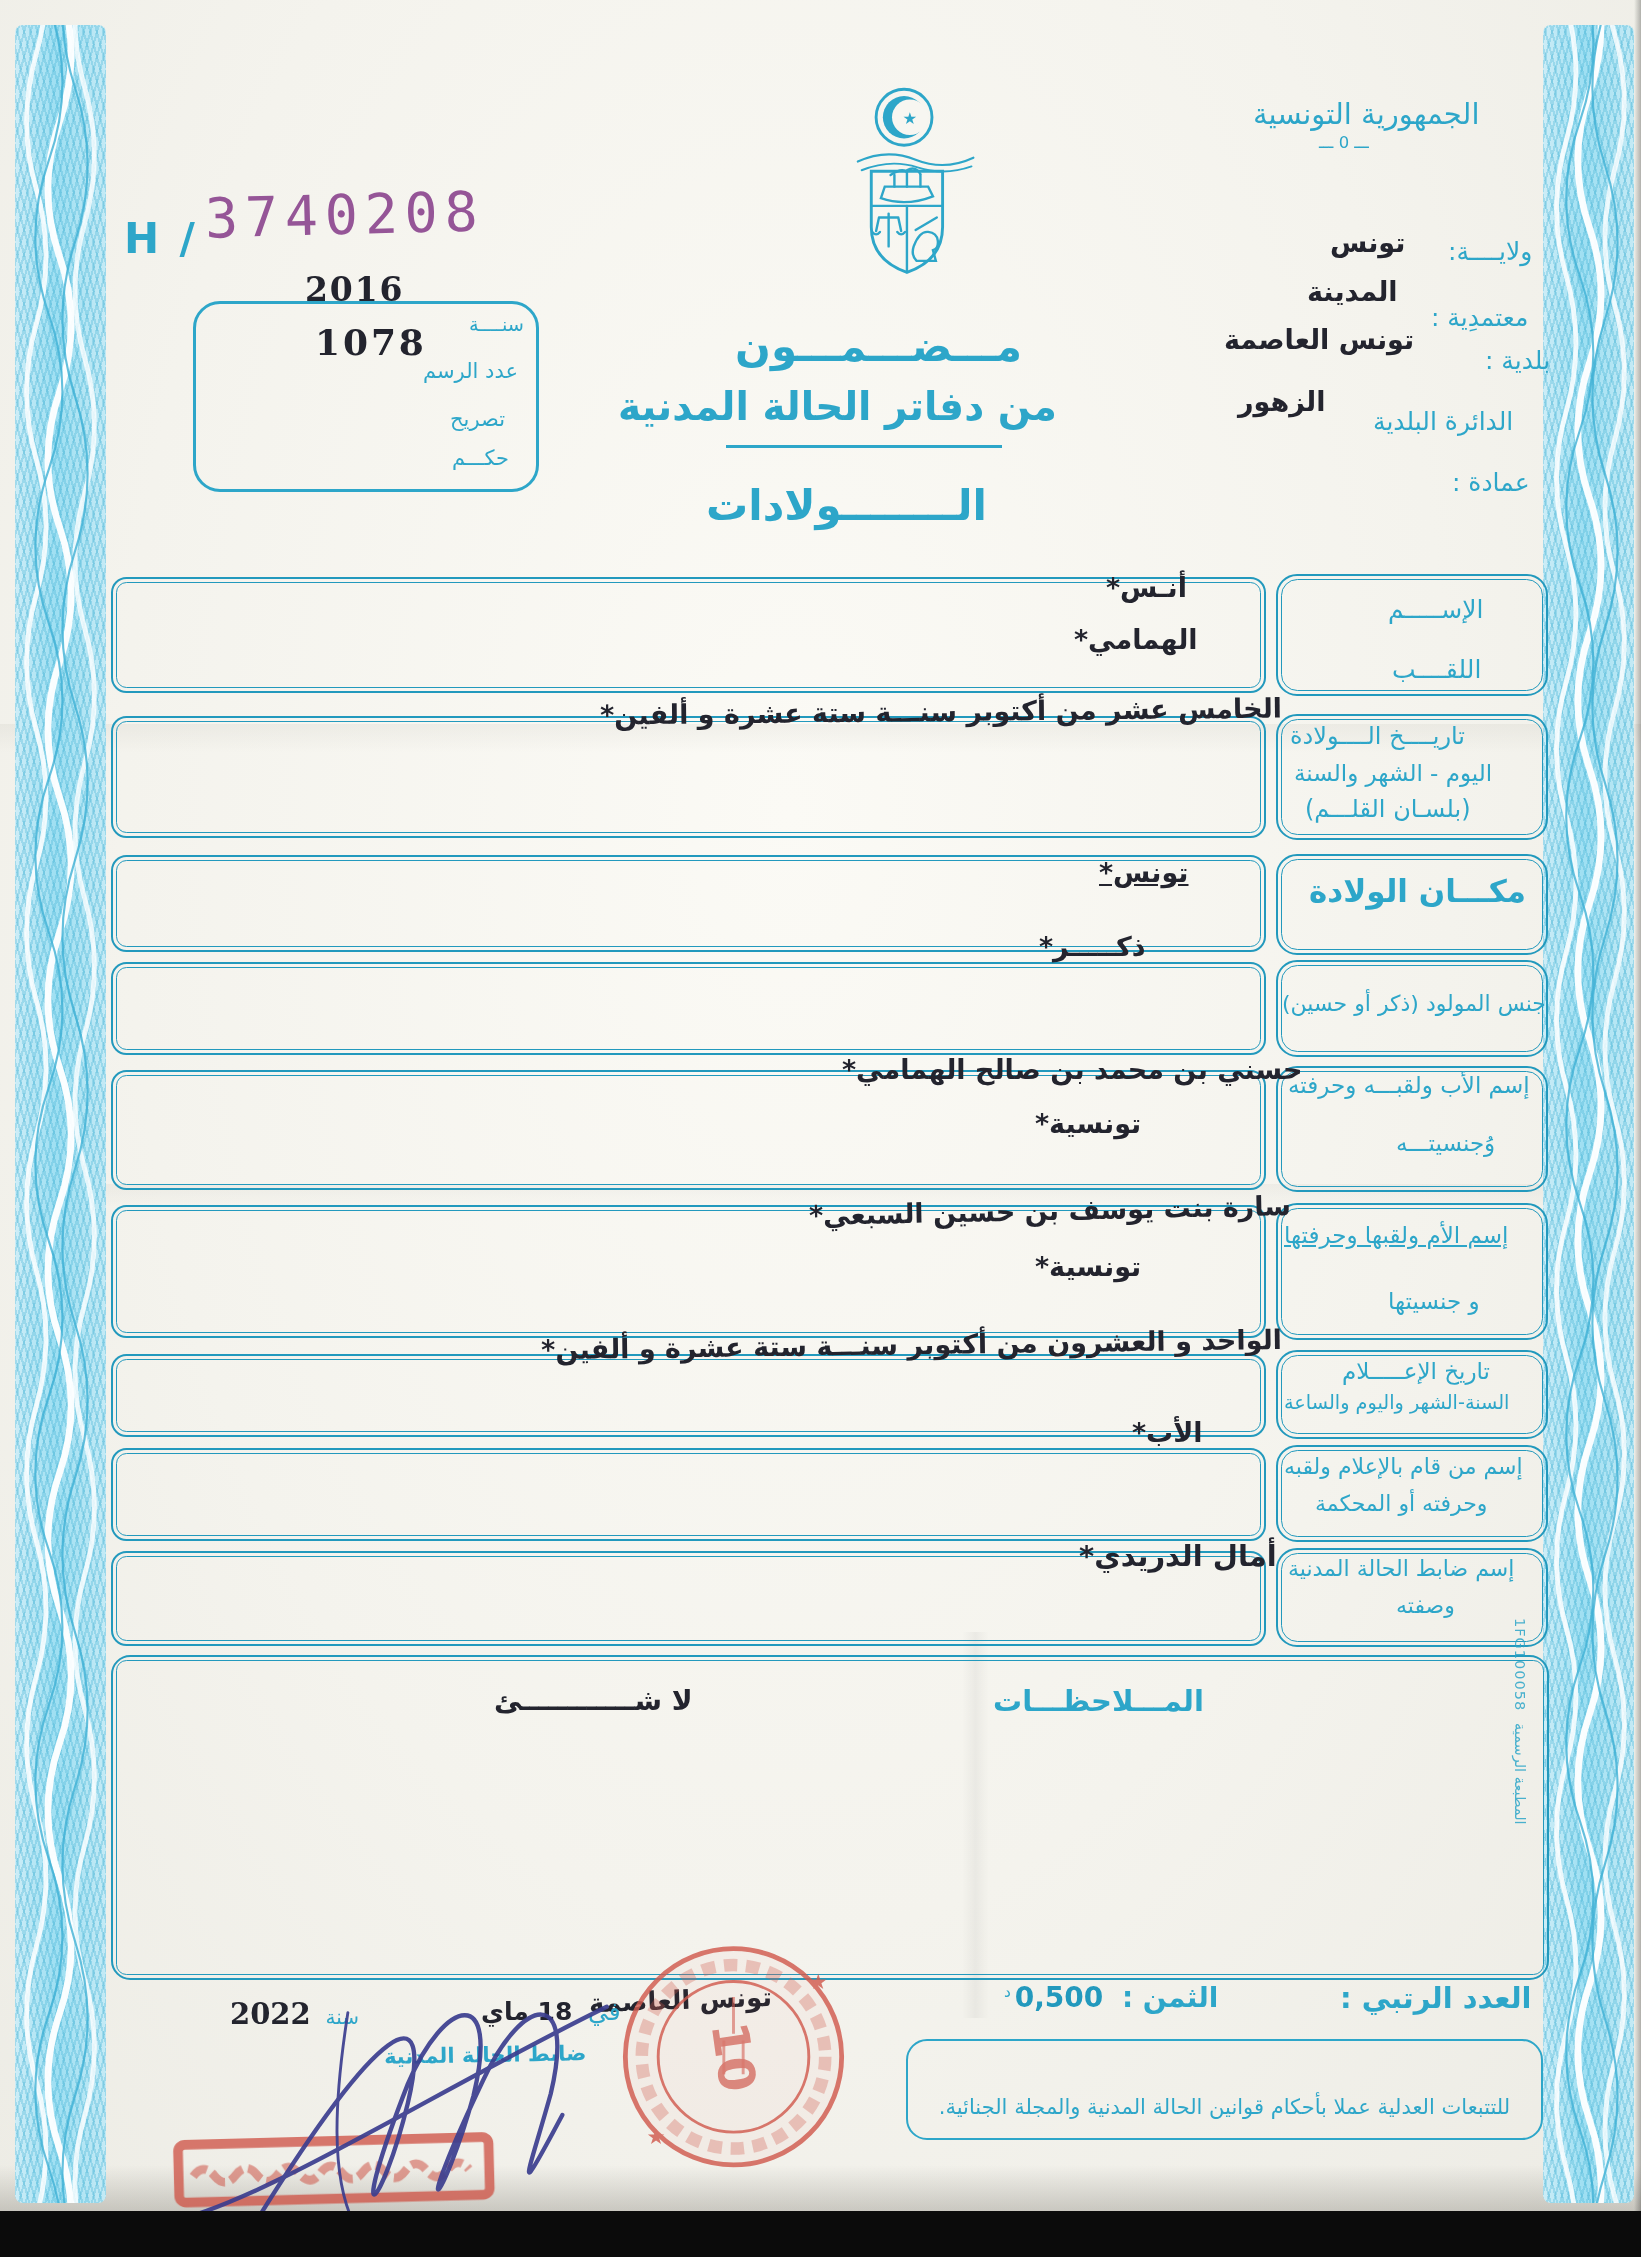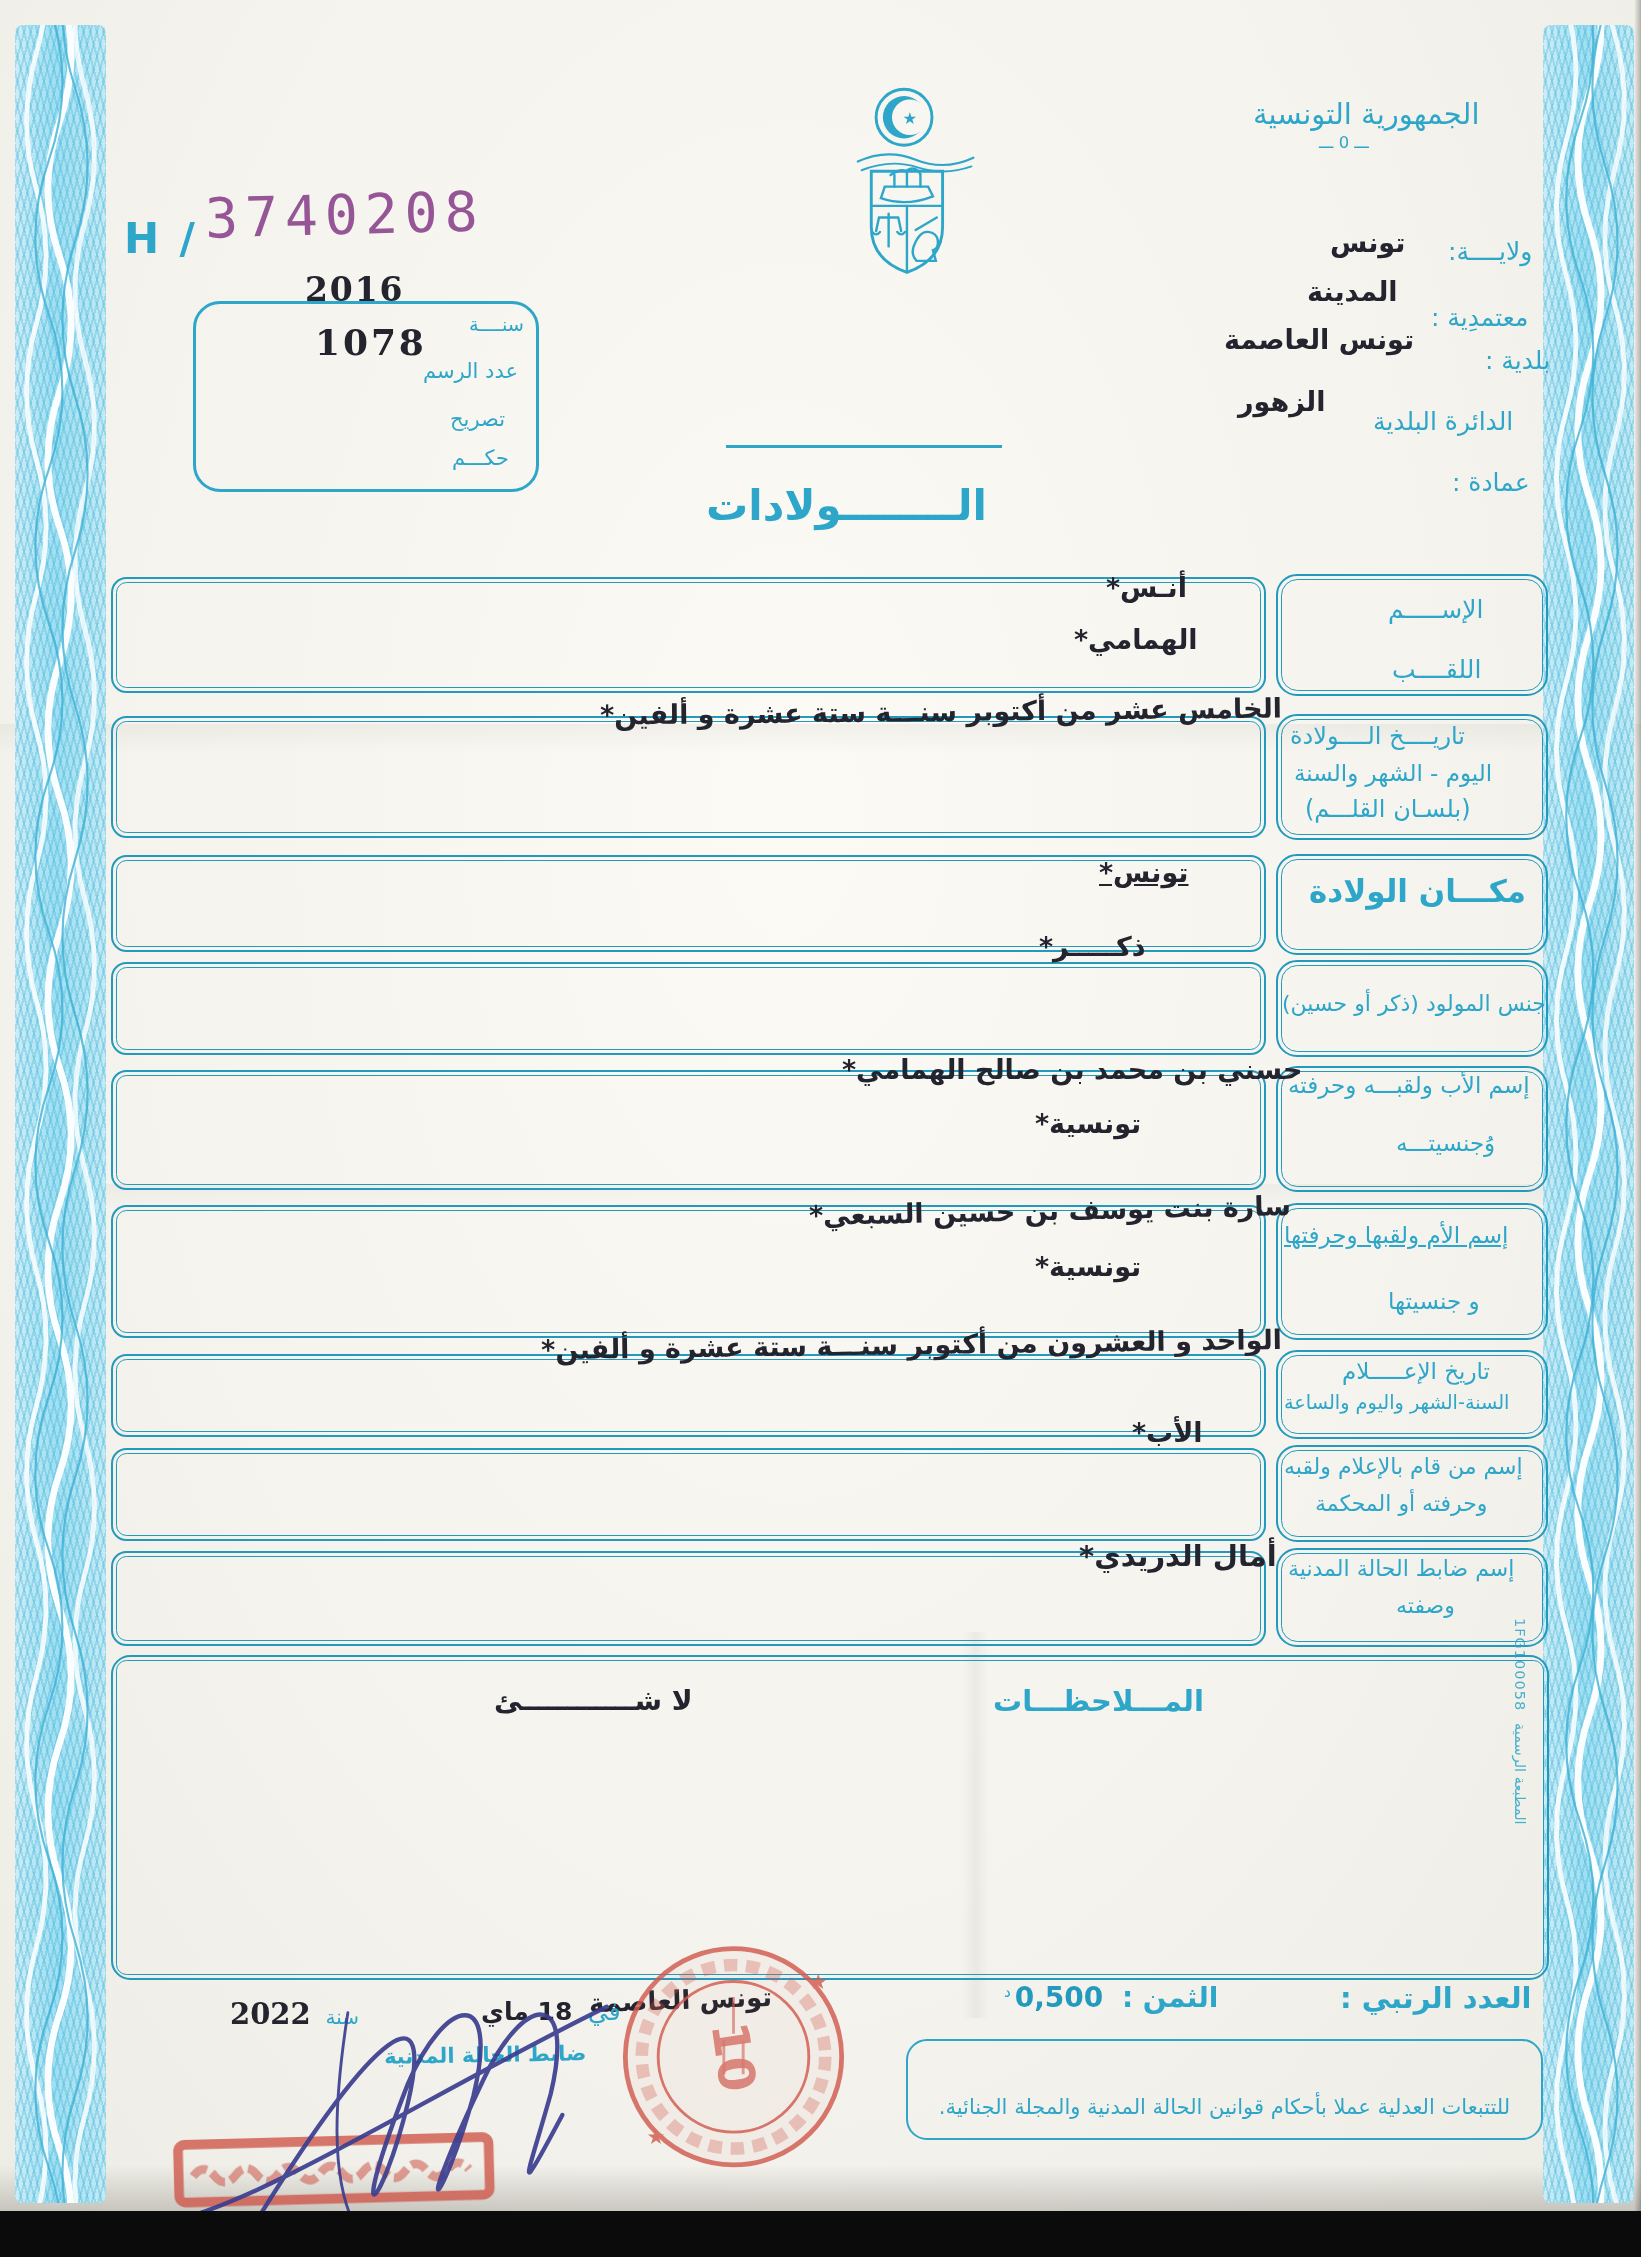--- a/index.html
+++ b/index.html
@@ -112,20 +112,22 @@
   <div class="abs" style="left:205px;top:183px;font-size:55px;color:var(--purple);font-family:'DejaVu Sans Mono',monospace;letter-spacing:6.8px;transform:rotate(-1.5deg);opacity:.92;">3740208</div>
   <div class="ink serifnum" style="left:305px;top:270px;font-size:33px;letter-spacing:1.9px;">2016</div>
   <div class="ink serifnum" style="left:315px;top:321px;font-size:36px;letter-spacing:2.9px;">1078</div>
 
   <div class="regbox"></div>
   <div class="t" style="left:469px;top:313px;font-size:19.3px;">سنــــة</div>
   <div class="t" style="left:423px;top:359px;font-size:21px;">عدد الرسم</div>
   <div class="t" style="left:450px;top:407px;font-size:21px;">تصريح</div>
   <div class="t" style="left:452px;top:446px;font-size:21px;">حكـــم</div>
 
+  <div class="t" style="left:703px;top:322px;width:351px;text-align:center;font-size:42px;font-weight:700;">مـــضـــمـــون</div>
+  <div class="t" style="left:623px;top:384px;width:434px;text-align:center;font-size:39px;font-weight:700;">من دفاتر الحالة المدنية</div>
   <div class="underline-bar"></div>
   <div class="t" style="left:663px;top:481px;width:367px;text-align:center;font-size:42px;font-weight:700;">الــــــــولادات</div>
 
   <div class="t" style="left:1448px;top:237px;font-size:25px;">ولايــــة:</div>
   <div class="ink" style="left:1330px;top:227px;font-size:27px;">تونس</div>
   <div class="t" style="left:1431px;top:303px;font-size:25px;">معتمدِية :</div>
   <div class="ink" style="left:1307px;top:276px;font-size:27px;">المدينة</div>
   <div class="t" style="left:1485px;top:346px;font-size:25px;">بلدية :</div>
   <div class="ink" style="left:1224px;top:324px;font-size:27px;">تونس العاصمة</div>
   <div class="t" style="left:1373px;top:407px;font-size:25px;">الدائرة البلدية</div>

